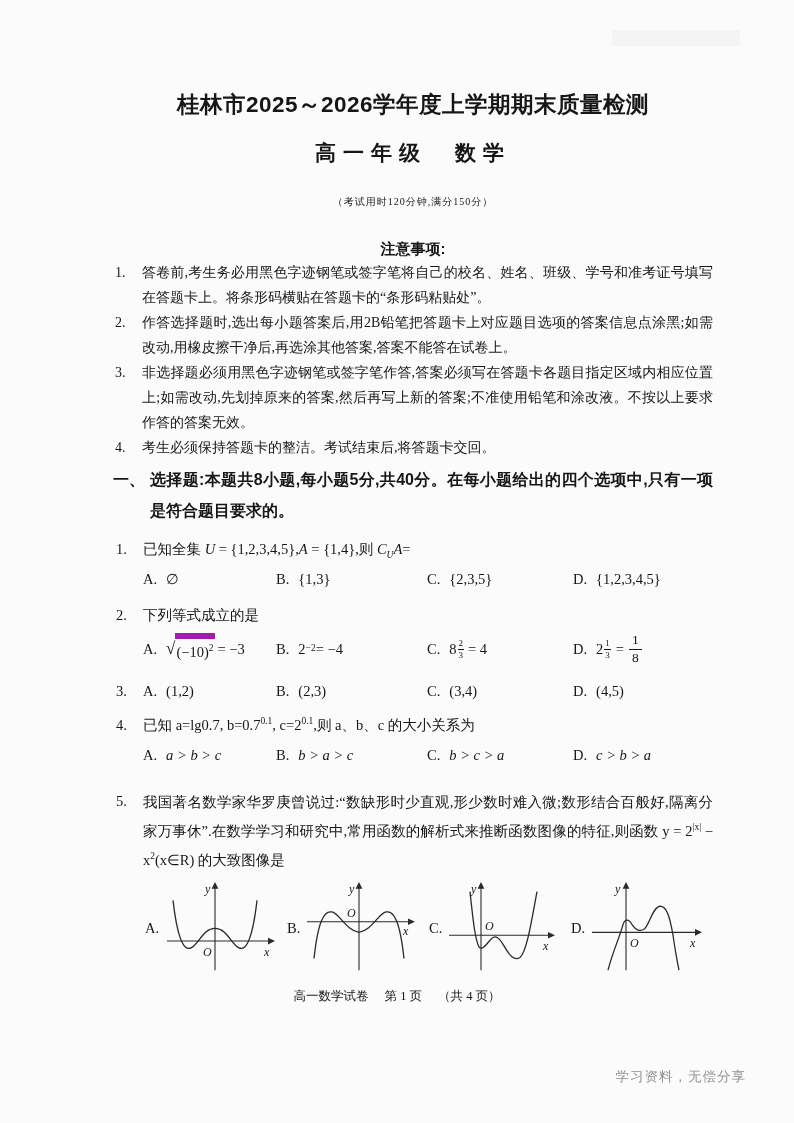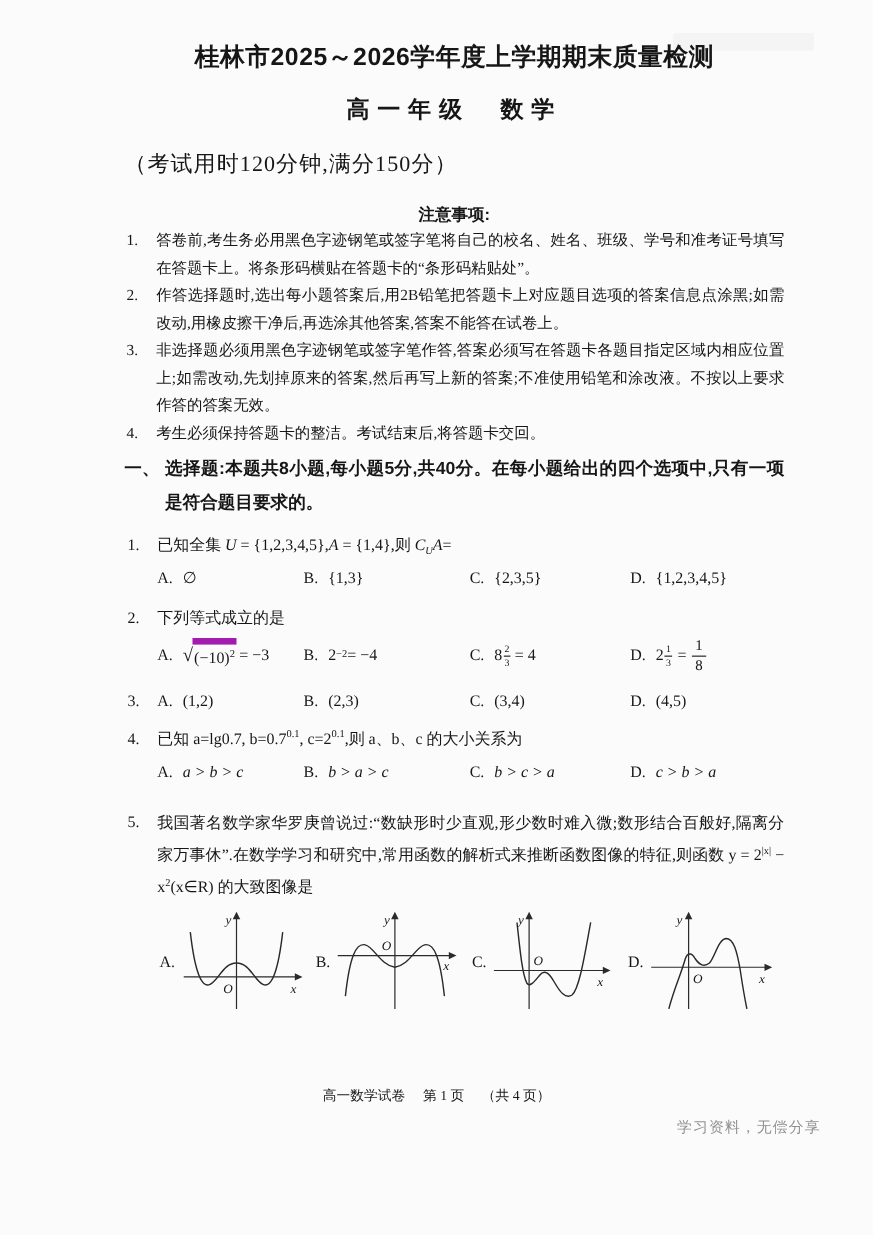--- a/index.html
+++ b/index.html
@@ -1,25 +1,25 @@
 <!DOCTYPE html>
 <html><head>
 <meta charset="utf-8">
 <style>
   html,body{margin:0;padding:0;background:#e9e9e9;}
   .page{position:relative;width:794px;height:1123px;margin:0 auto;background:#fbfbfb;
         font-family:"Liberation Serif",serif;color:#161616;overflow:hidden;}
   .corner-bar{position:absolute;top:30px;left:612px;width:128px;height:16px;
         background:#f4f4f4;border-radius:3px;}
   .content{position:absolute;left:113px;top:0;width:600px;}
-  .title{margin-top:39px;font-family:"Liberation Sans",sans-serif;font-weight:700;
+  .title{margin-top:92px;font-family:"Liberation Sans",sans-serif;font-weight:700;
         font-size:22.5px;text-align:center;letter-spacing:0.5px;line-height:26px;}
   .subtitle{margin-top:18px;font-family:"Liberation Sans",sans-serif;font-weight:700;
         font-size:21px;text-align:center;letter-spacing:7px;line-height:34px;}
-  .exam-info{margin-top:22px;font-size:20px;letter-spacing:1px;line-height:20px;}
+  .exam-info{margin-top:22px;font-size:10px;text-align:center;letter-spacing:1px;line-height:20px;}
   .notice-heading{margin-top:26px;font-family:"Liberation Sans",sans-serif;font-weight:700;
         font-size:15px;line-height:22px;text-align:center;}
   .notice-item{display:flex;font-size:14px;line-height:25px;text-align:justify;}
   .n-num{width:27px;flex:none;padding-left:2px;}
   .n-text{flex:1;}
   .sec{position:relative;margin-top:4px;padding-left:37px;font-family:"Liberation Sans",sans-serif;
         font-weight:700;font-size:16px;line-height:31px;text-align:justify;}
   .sec-marker{position:absolute;left:0;}
   .q{position:relative;padding-left:30px;font-size:14.5px;line-height:26px;}
   .q1{margin-top:10px}.q2{margin-top:10px}.q3{margin-top:8px}.q4{margin-top:8px}.q5{margin-top:8px}
@@ -44,21 +44,21 @@
   .graphs{display:flex;margin-top:4px;margin-left:2px;}
   .gopt{display:flex;align-items:center;width:149px;}
   .gopt .ol{margin-right:1px;}
   svg.graph{width:120px;height:97px;}
   .graph text{font-family:"Liberation Serif",serif;font-style:italic;font-size:12px;fill:#161616;}
   .graph .axis{stroke:#2a2a2a;stroke-width:1.1;fill:none;}
   .graph .curve{stroke:#2a2a2a;stroke-width:1.3;fill:none;}
   .graph .ah{fill:#2a2a2a;stroke:none;}
   .footer{position:absolute;left:0;top:988px;width:794px;text-align:center;font-size:12.5px;}
   .footer span{margin:0 8px;}
-  .watermark{position:absolute;top:1016px;right:48px;font-family:"Liberation Sans",sans-serif;
+  .watermark{position:absolute;top:1068px;right:48px;font-family:"Liberation Sans",sans-serif;
         font-size:13.5px;color:#909090;letter-spacing:1px;}
 </style>
 </head>
 <body>
 
 <div class="page">
   <div class="corner-bar"></div>
 
   <div class="content">
     <div class="title">桂林市2025～2026学年度上学期期末质量检测</div>

